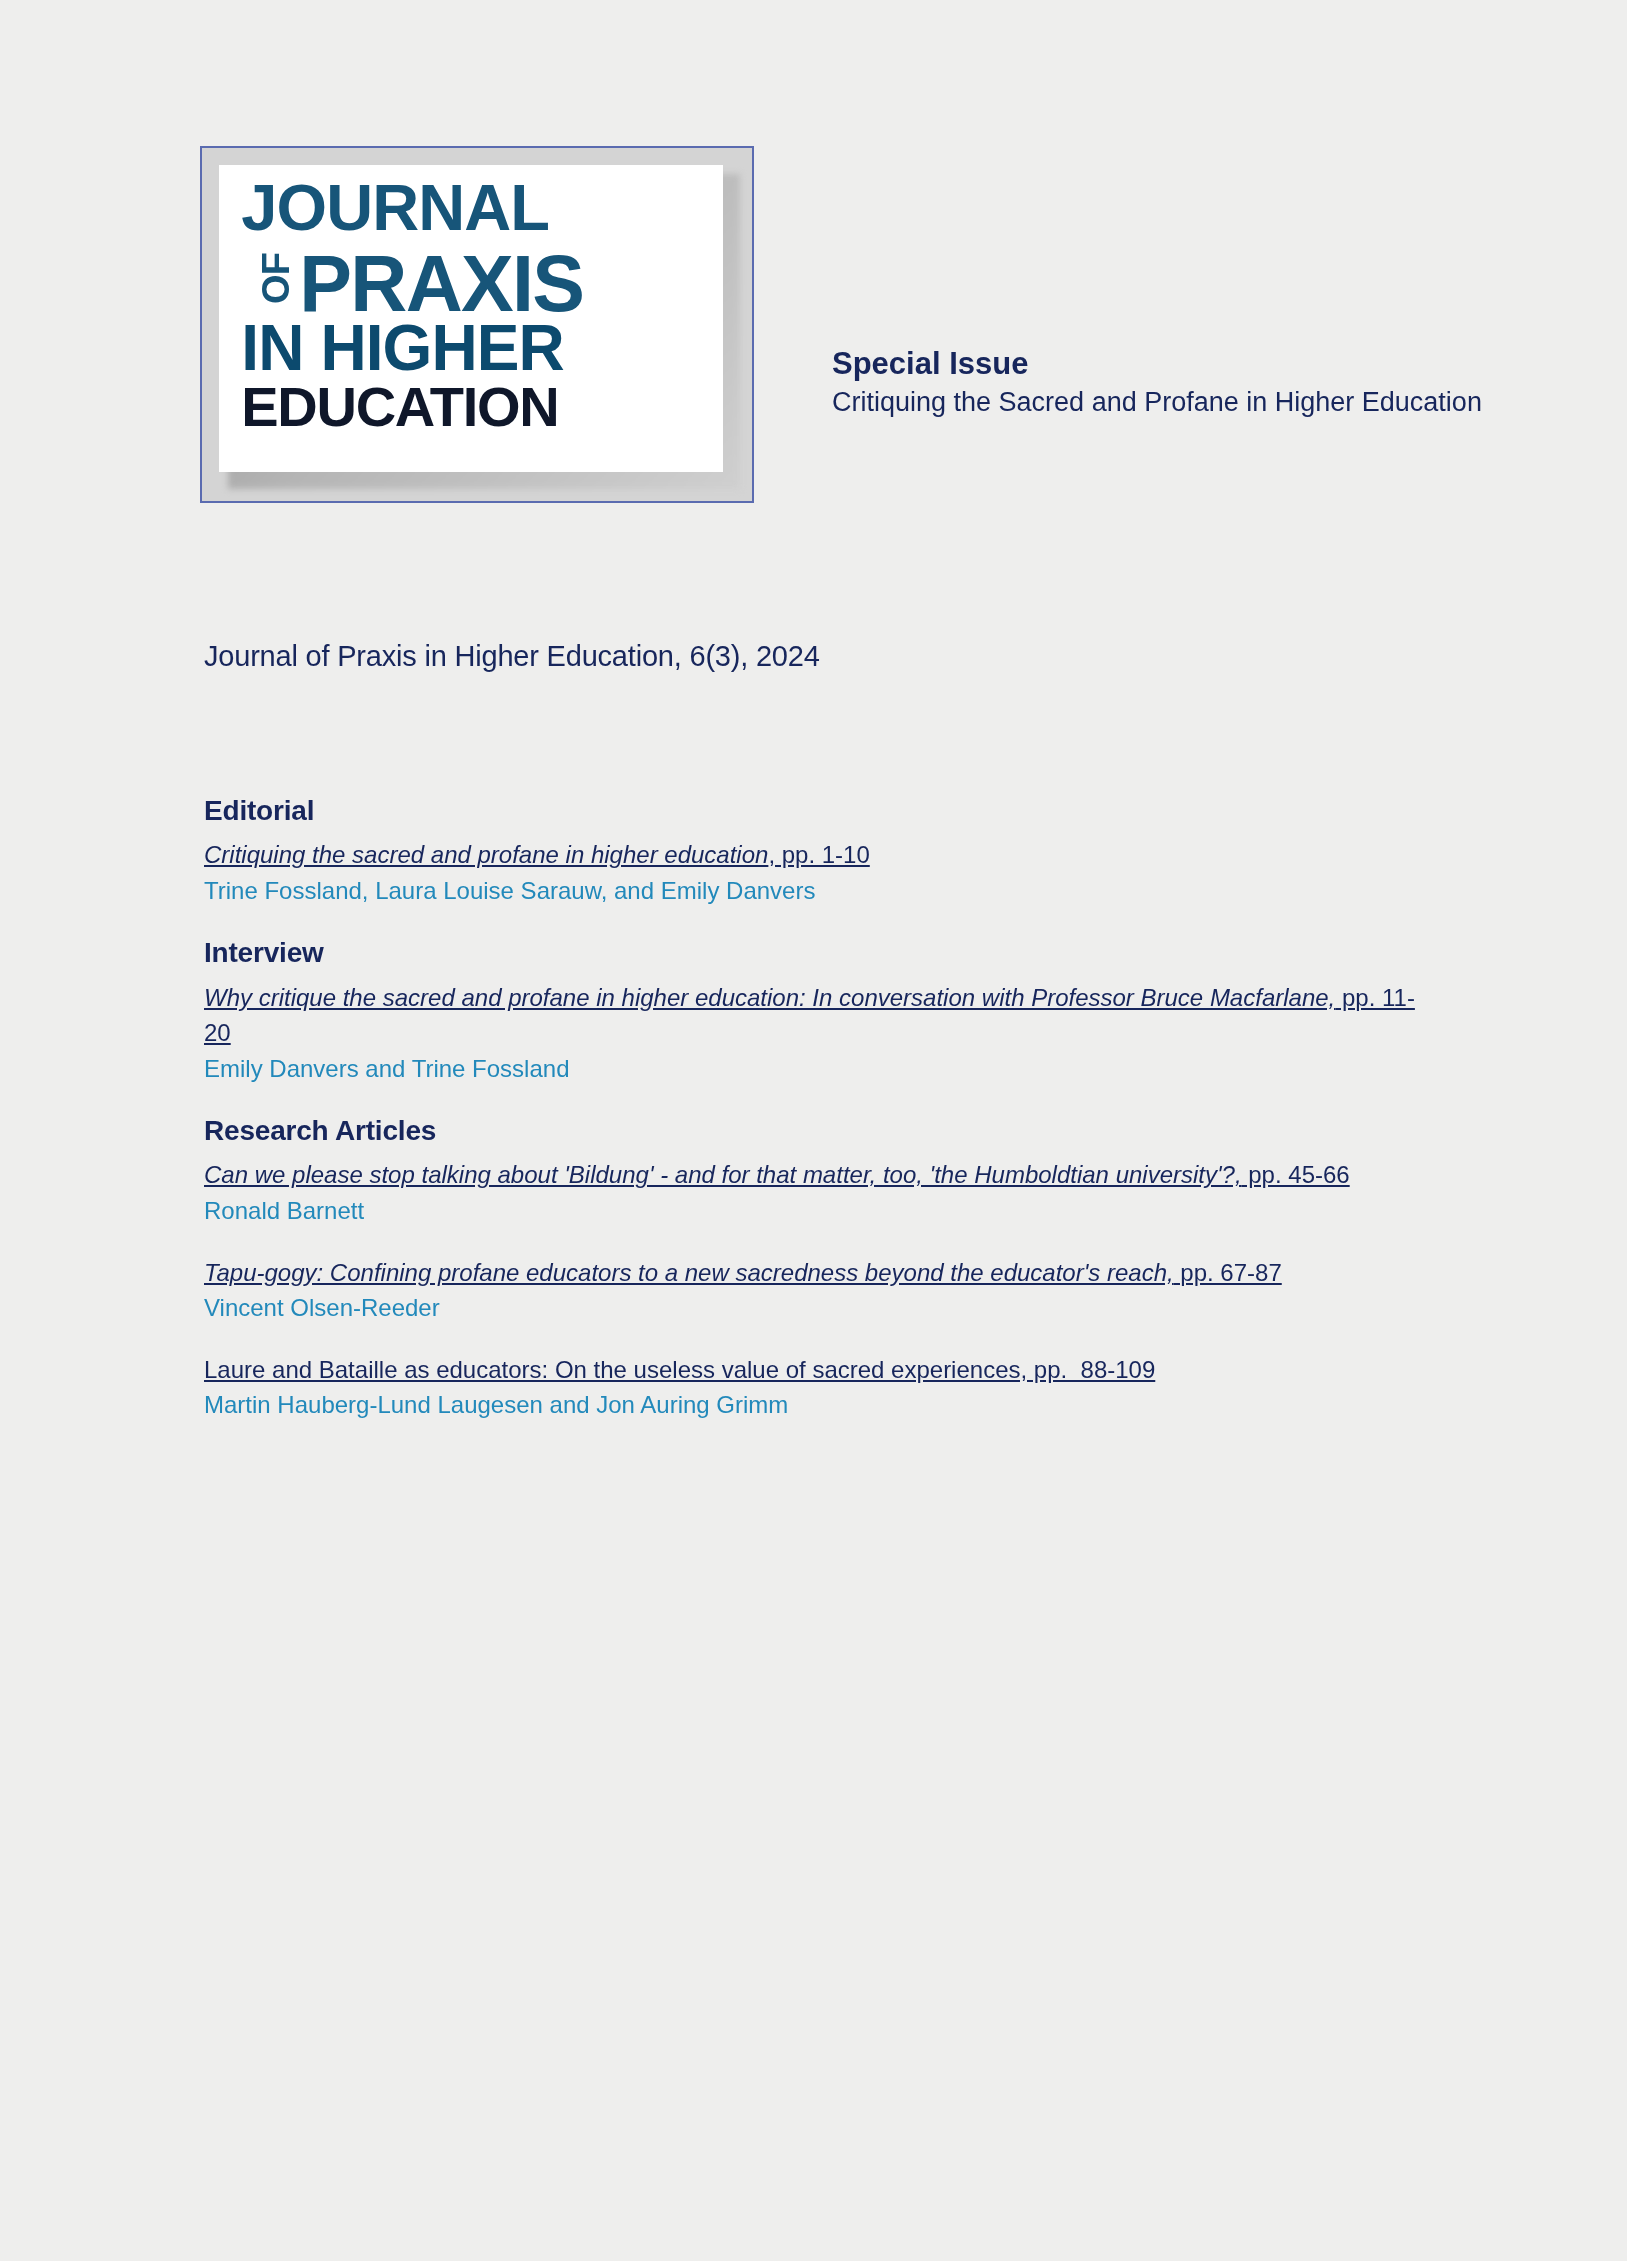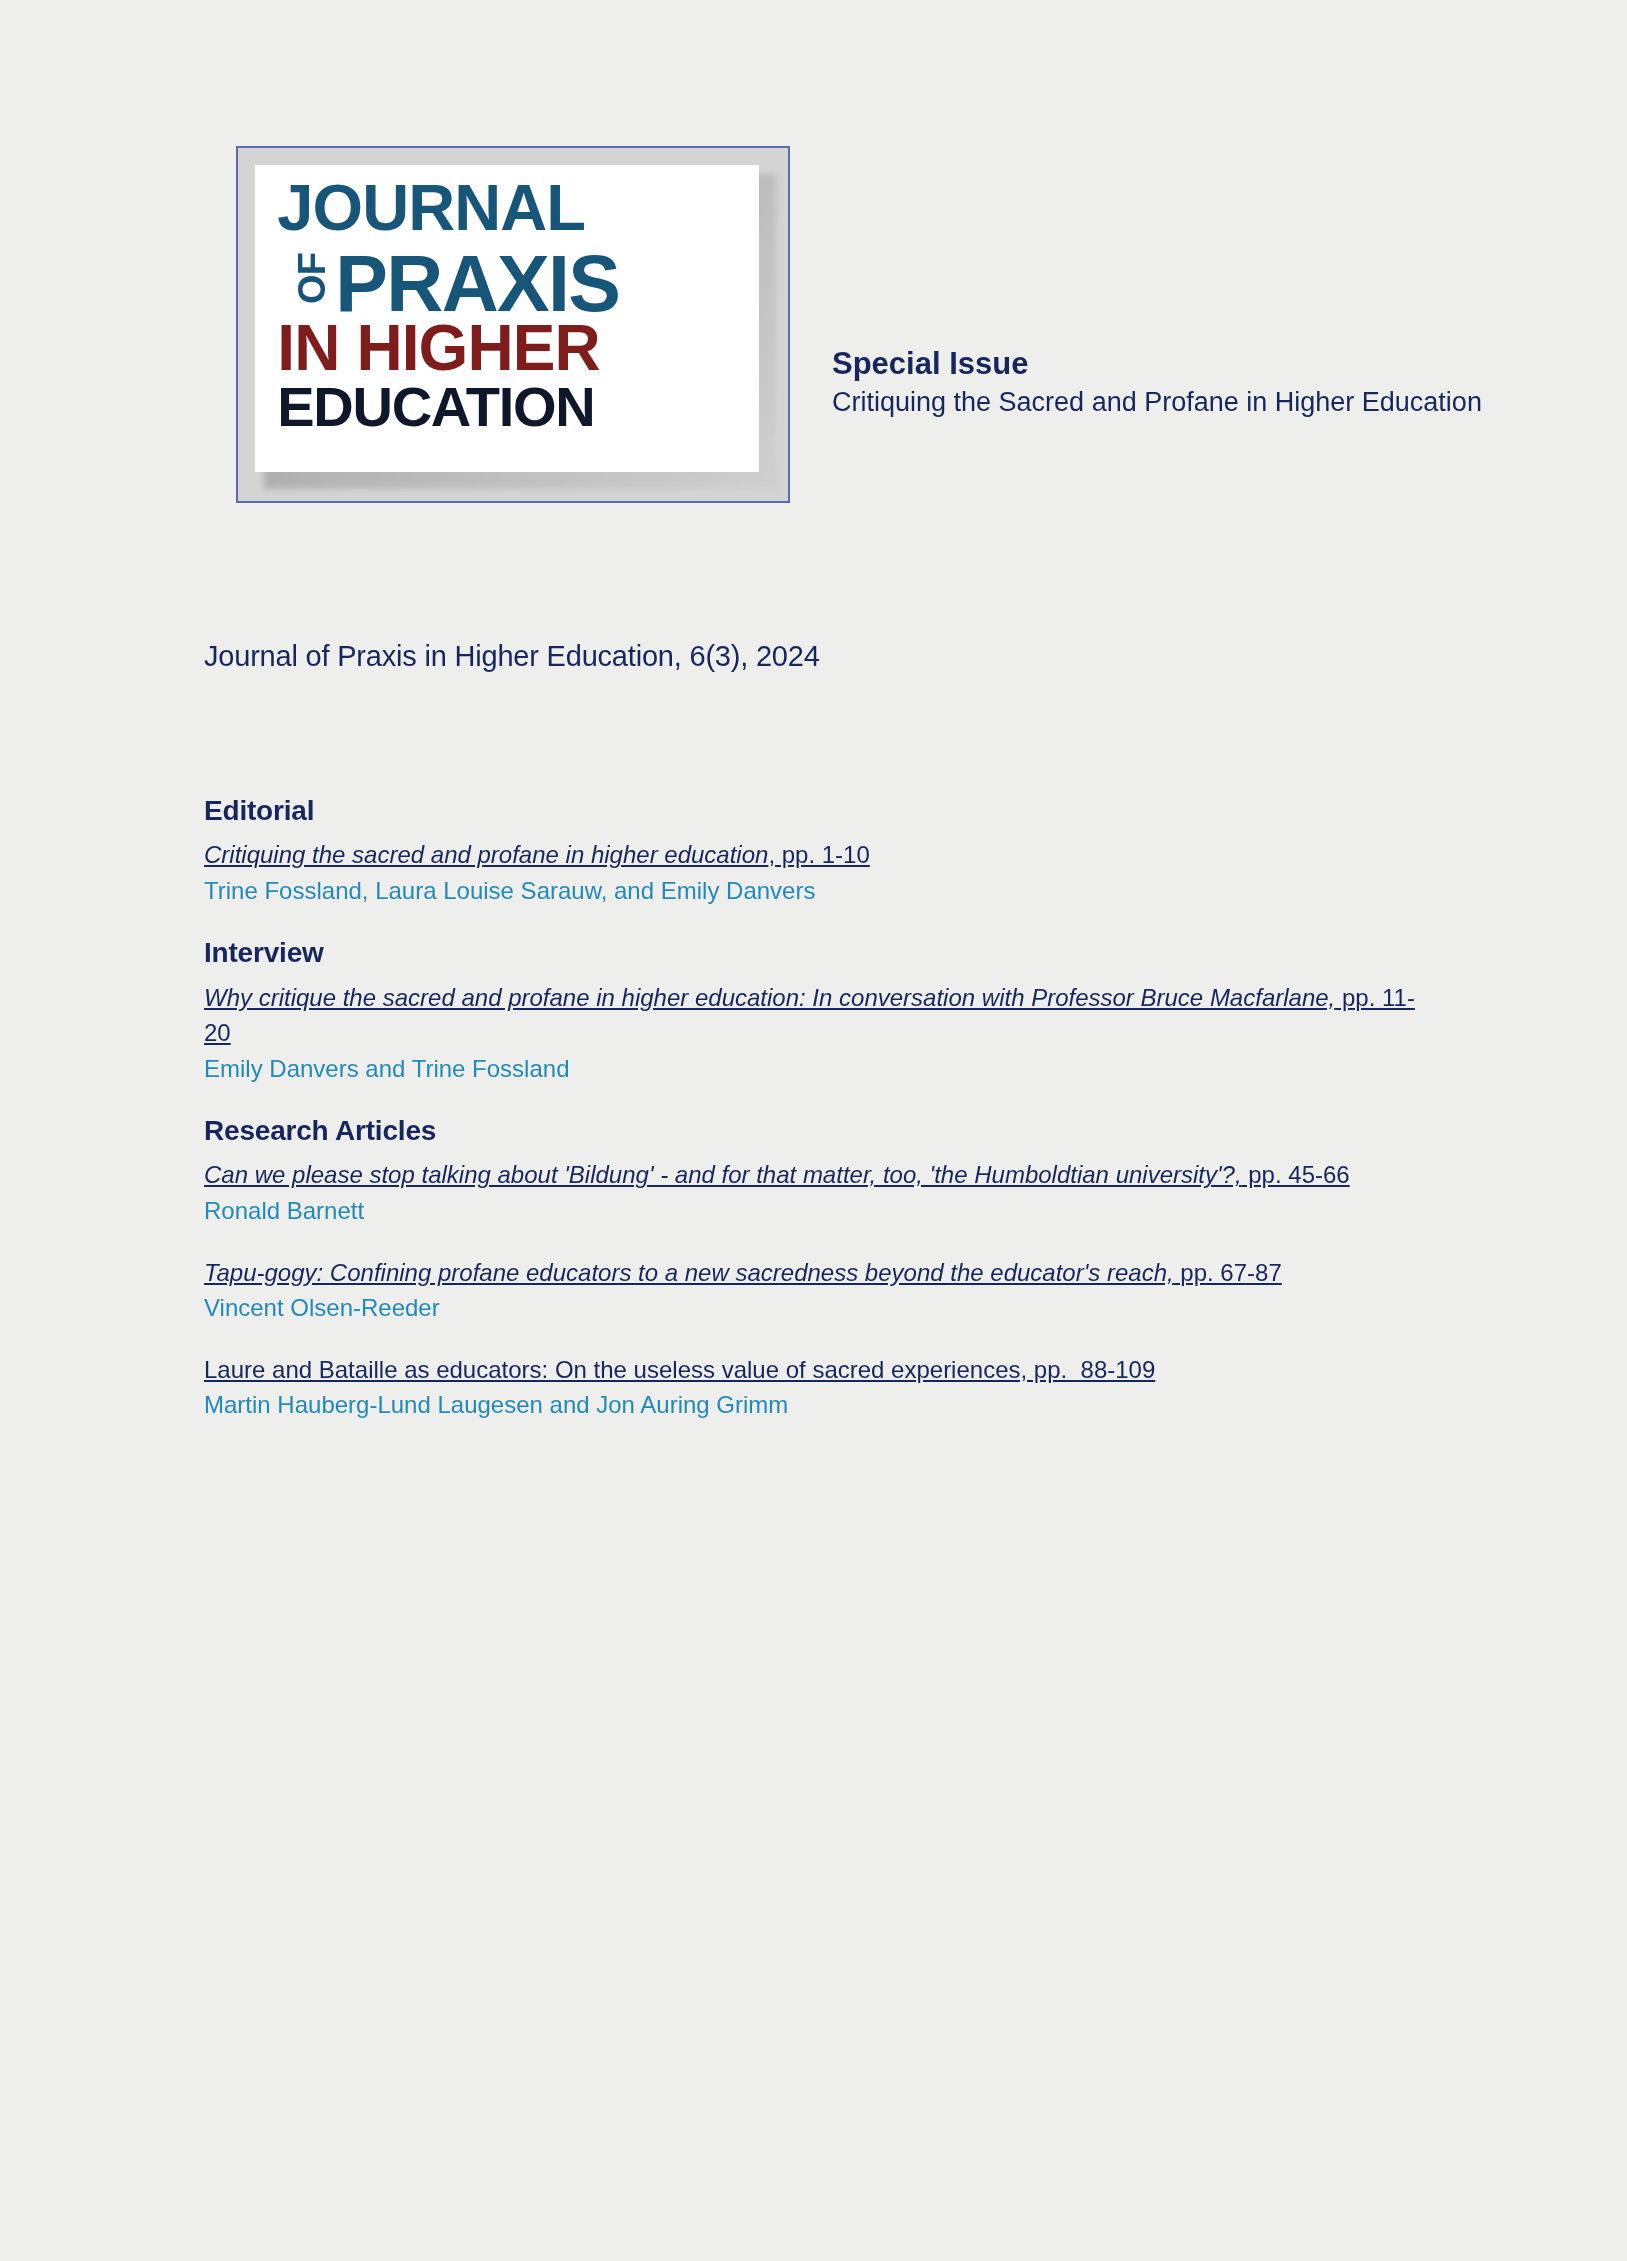--- a/index.html
+++ b/index.html
@@ -32,21 +32,20 @@
   }
   .logo-frame {
     position: absolute;
     left: 0; top: 0;
     width: 100%;
     height: 100%;
     box-sizing: border-box;
     border: 2.6px solid #5a6bb0;
     background: #d4d4d4;
     padding: 8px;
-    margin-left: 36px;
   }
   .logo-shadowbox {
     position: absolute;
     left: 26px;
     top: 26px;
     right: 12px;
     bottom: 12px;
     background: linear-gradient(135deg, #8e8e8e 0%, #b5b5b5 45%, #cfcfcf 100%);
     filter: blur(3.4px);
   }
@@ -99,21 +98,21 @@
   .logo-praxis {
     position: absolute;
     left: 58px;
     top: -1.7px;
     color: #175579;
     font-size: 79px;
     font-weight: 700;
     letter-spacing: -1.7px;
   }
   .logo-higher {
-    color: #7f1d1d;
+    color: #0c4a6e;
     font-size: 64px;
     letter-spacing: -0.9px;
     margin-top: 1.7px;
   }
   .logo-education {
     color: #0f172a;
     font-size: 56px;
     letter-spacing: -1.3px;
   }
 

